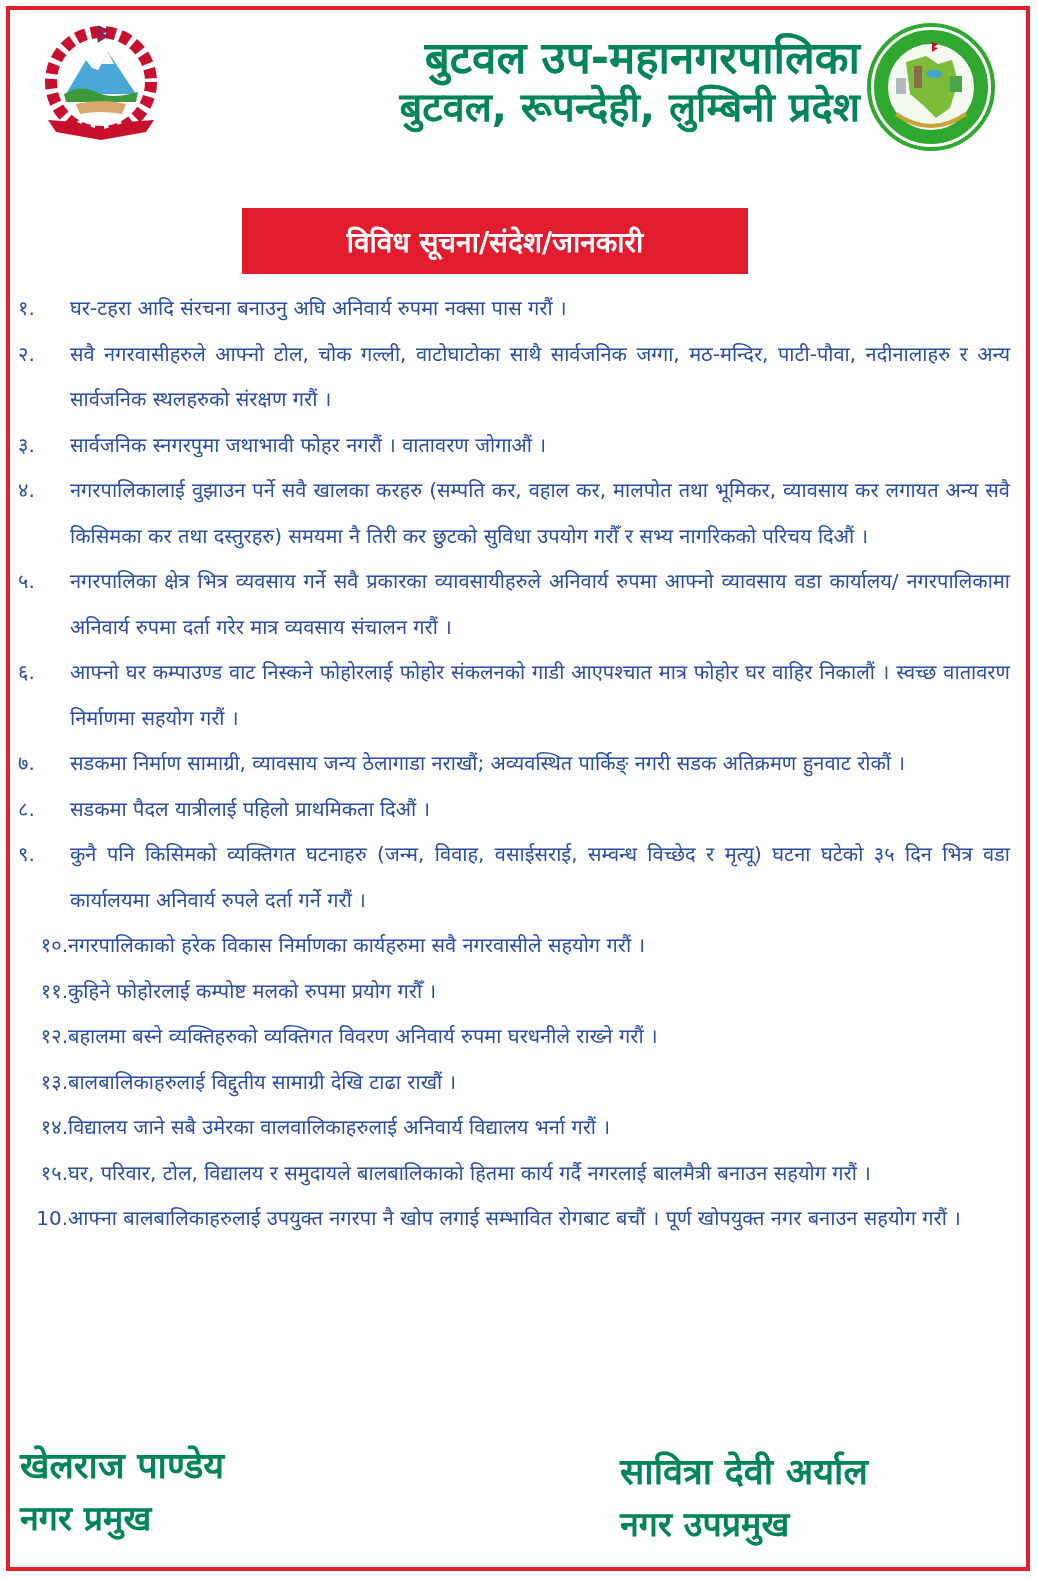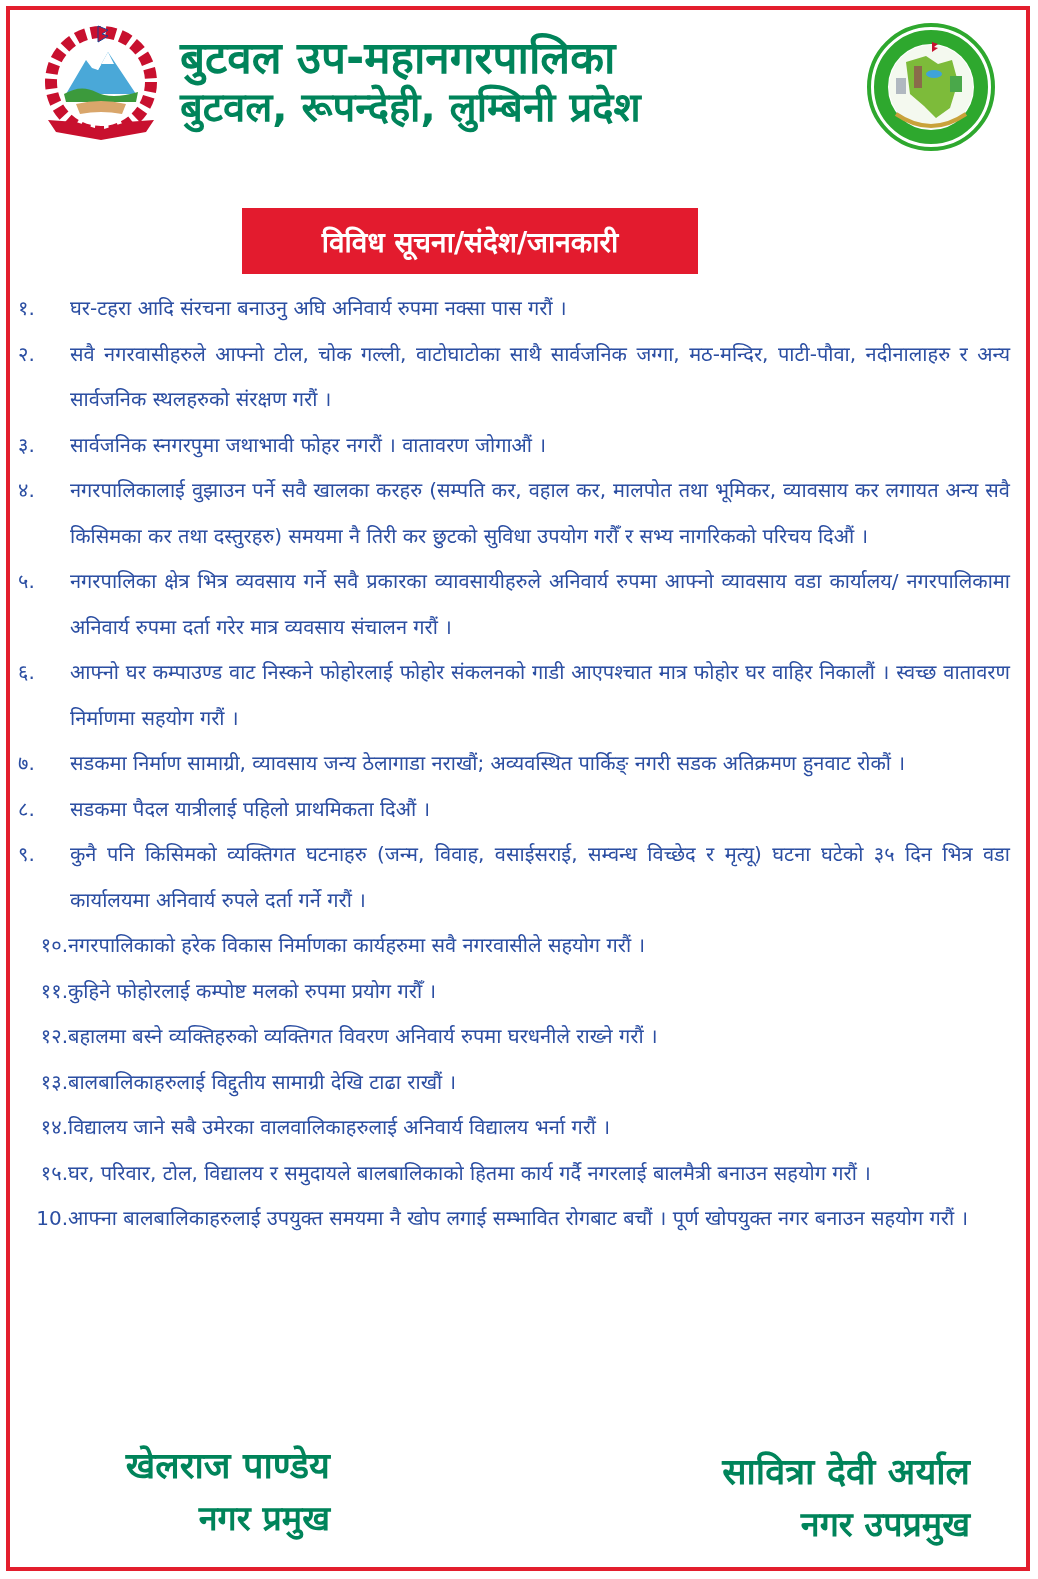--- a/index.html
+++ b/index.html
@@ -9,41 +9,41 @@
     position: absolute; left: 6px; top: 6px; width: 1024px; height: 1565px;
     border: 4px solid #e31e2d;
   }
   .emblem-left {
     position: absolute; left: 36px; top: 22px; width: 130px; height: 130px;
   }
   .emblem-right {
     position: absolute; left: 866px; top: 22px; width: 130px; height: 130px;
   }
   .header {
-    position: absolute; left: 180px; top: 30px; width: 680px; text-align: left;
+    position: absolute; left: 180px; top: 30px; width: 680px; text-align: right;
     color: #00845a; font-weight: bold;
   }
   .header .t1 { font-size: 44px; line-height: 56px; }
   .header .t2 { font-size: 38px; line-height: 50px; }
   .header .t3 { font-size: 40px; line-height: 42px; }
   .banner {
-    position: absolute; left: 242px; top: 208px; width: 456px; height: 66px;
+    position: absolute; left: 242px; top: 208px; width: 506px; height: 66px;
     background: #e31b2e; color: #ffffff; font-weight: bold; font-size: 28px;
     display: flex; align-items: center; justify-content: center;
   }
   .notices {
     position: absolute; left: 18px; top: 286px; width: 1000px;
     color: #2b4ea2; font-family: "DejaVu Sans", sans-serif; font-size: 20px;
   }
   .notice { display: flex; line-height: 45.5px; }
   .notice .num { width: 52px; flex: none; }
   .notice.two-digit .num { width: 50px; text-align: right; }
   .notice .txt { flex: 1; text-align: justify; padding-right: 8px; }
   .sign {
-    position: absolute; text-align: right; color: #00845a; font-weight: bold;
+    position: absolute; text-align: left; color: #00845a; font-weight: bold;
   }
   .sign .name { font-size: 36px; line-height: 52px; }
   .sign .role { font-size: 34px; line-height: 52px; }
   .sign-left { left: 20px; top: 1440px; width: 310px; }
   .sign-right { left: 620px; top: 1446px; width: 350px; }
 </style>
 </head>
 <body>
 
 <div class="frame"></div>
@@ -141,21 +141,21 @@
   <div class="notice two-digit">
       <span class="num">१४.</span>
       <span class="txt">विद्यालय जाने सबै उमेरका वालवालिकाहरुलाई अनिवार्य विद्यालय भर्ना गरौं ।</span>
     </div>
   <div class="notice two-digit">
       <span class="num">१५.</span>
       <span class="txt">घर, परिवार, टोल, विद्यालय र समुदायले बालबालिकाको हितमा कार्य गर्दै नगरलाई बालमैत्री बनाउन सहयोग गरौं ।</span>
     </div>
   <div class="notice two-digit">
       <span class="num">10.</span>
-      <span class="txt">आफ्ना बालबालिकाहरुलाई उपयुक्त समयमा नै खोप लगाई सम्भावित रोगबाट बचौं । पूर्ण खोपयुक्त नगर बनाउन सहयोग गरौं ।</span>
+      <span class="txt">आफ्ना बालबालिकाहरुलाई उपयुक्त नगरपा नै खोप लगाई सम्भावित रोगबाट बचौं । पूर्ण खोपयुक्त नगर बनाउन सहयोग गरौं ।</span>
     </div>
 </div>
 
 <div class="sign sign-left">
   <div class="name">खेलराज पाण्डेय</div>
   <div class="role">नगर प्रमुख</div>
 </div>
 
 <div class="sign sign-right">
   <div class="name">सावित्रा देवी अर्याल</div>

